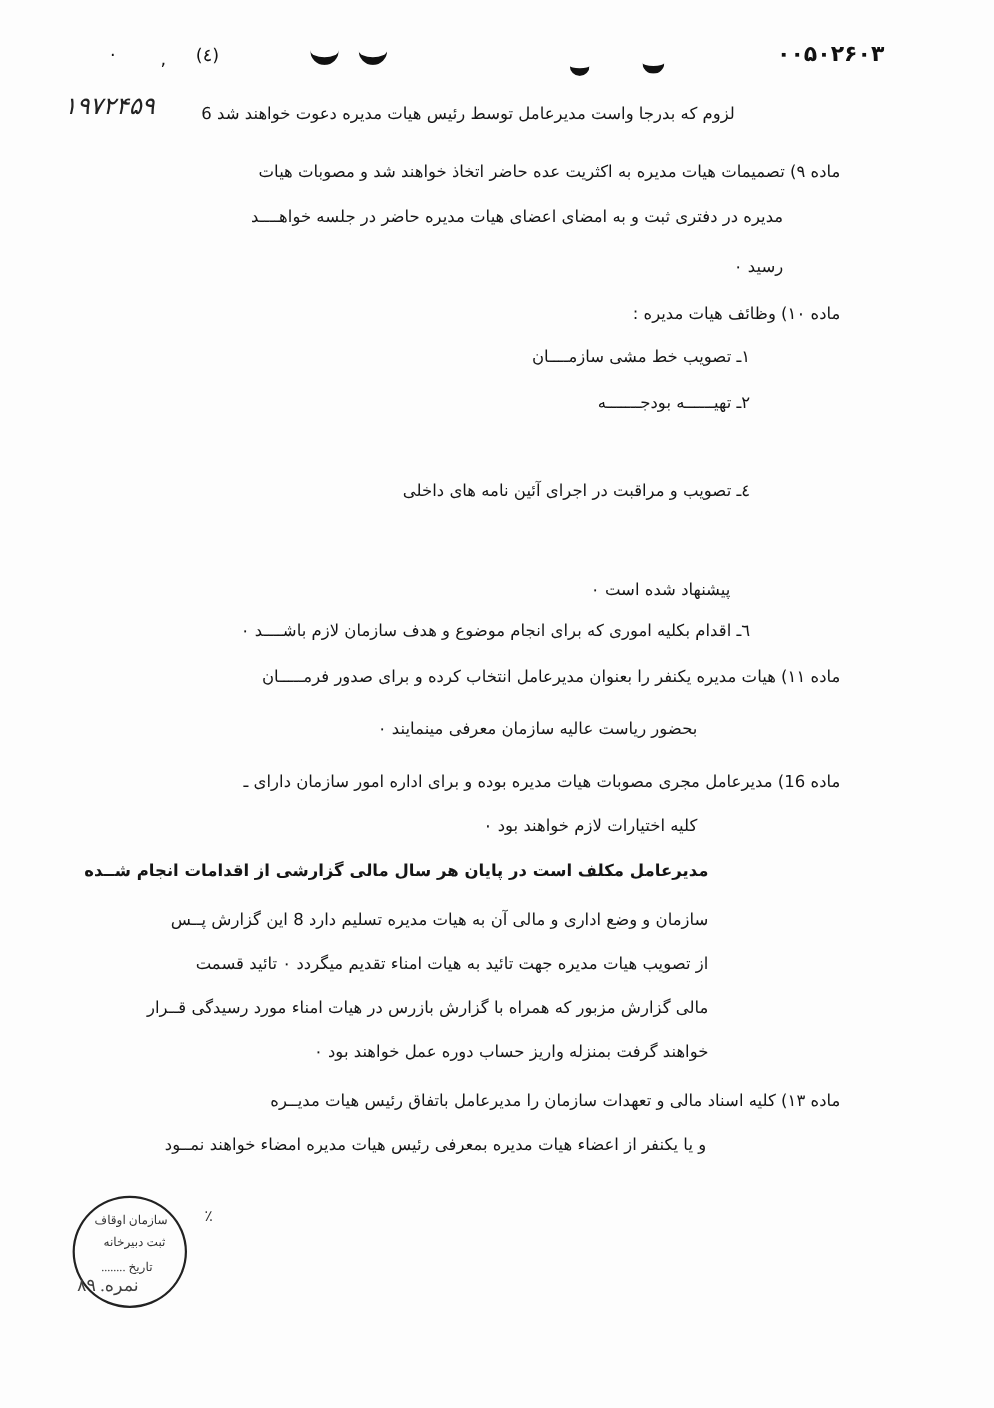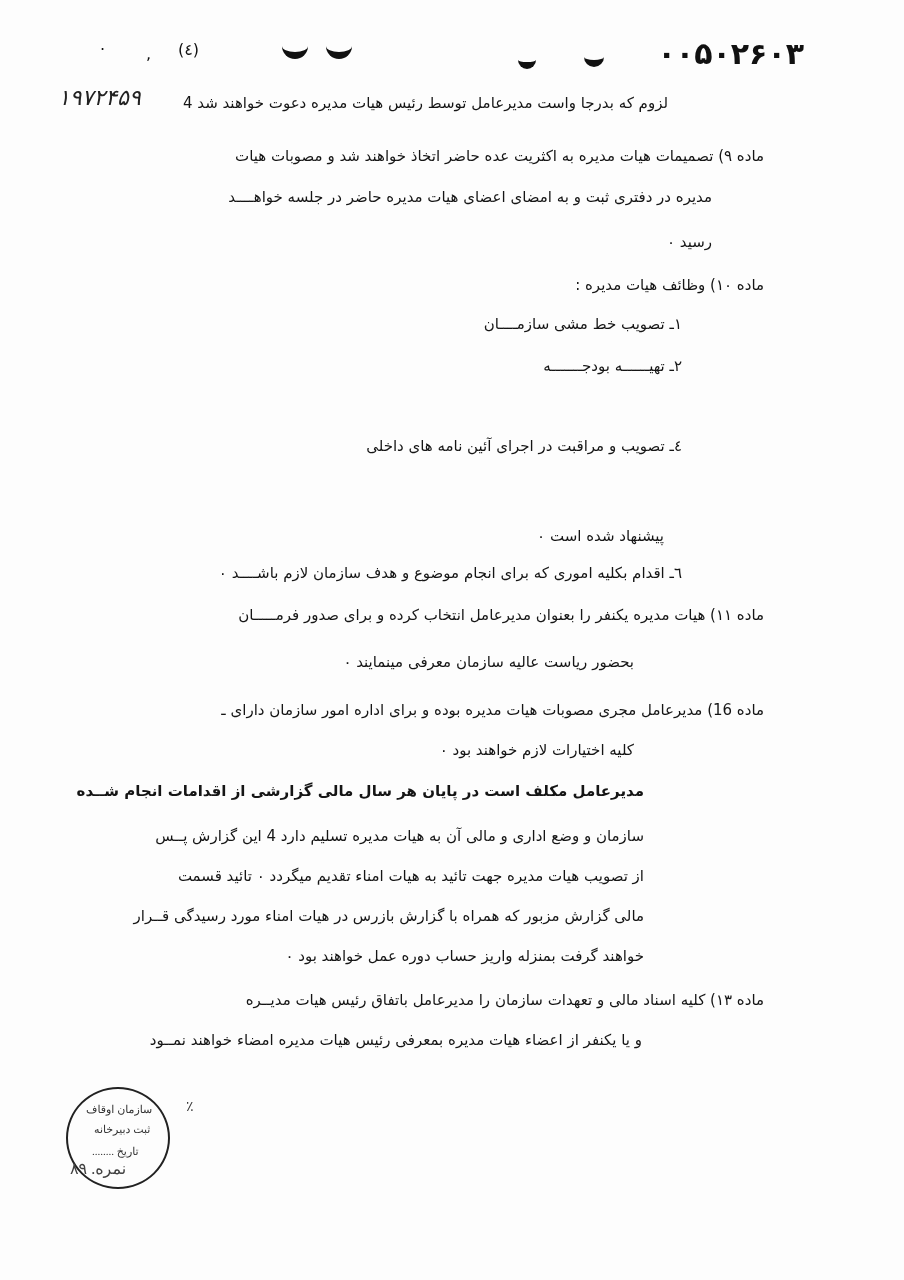--- a/index.html
+++ b/index.html
@@ -1,20 +1,20 @@
 <!DOCTYPE html>
 <html><head>
 <meta charset="utf-8">
 <style>
   html, body { margin:0; padding:0; background:#ffffff; }
   body { width:904px; height:1280px; position:relative; overflow:hidden;
          font-family:"DejaVu Sans", sans-serif; color:#111; }
   .page { position:absolute; inset:0; background:#fdfdfd; }
   .ln { position:absolute; direction:rtl; white-space:nowrap; font-size:15px; line-height:20px; color:#151515; }
-  .hdr-num { position:absolute; top:36px; right:100px; font-size:30px; font-weight:bold; letter-spacing:2px; direction:ltr; color:#111; }
+  .hdr-num { position:absolute; top:36px; right:100px; font-size:20px; font-weight:bold; letter-spacing:2px; direction:ltr; color:#111; }
   .hdr-page { position:absolute; top:40px; left:178px; font-size:16px; direction:ltr; letter-spacing:4px; }
   .dot { position:absolute; font-size:16px; }
   .mark { position:absolute; width:26px; height:14px; border-bottom:7px solid #111; border-radius:0 0 14px 14px; }
   .hand { position:absolute; top:85px; left:58px; font-size:22px; direction:ltr; letter-spacing:6px; color:#222; font-style:italic; }
   .stamp { position:absolute; left:66px; top:1087px; width:100px; height:98px; border:2px solid #222; border-radius:50%;font-family:Liberation Serif, serif; }
   .stamp .s1,.stamp .s2,.stamp .s3 { position:absolute; font-size:11px; color:#333; direction:rtl; white-space:nowrap; }
   .stamp .s1 { top:14px; left:18px; }
   .stamp .s2 { top:34px; left:26px; }
   .stamp .s3 { top:56px; left:24px; }
   .stamp .s4 { position:absolute; top:70px; left:2px; font-size:16px; color:#404040; }
@@ -29,36 +29,36 @@
   <div class="hdr-num">۰۰۵۰۲۶۰۳</div>
   <div class="hdr-page">(٤)</div>
   <div class="dot" style="left:100px;top:40px;">·</div>
   <div class="dot" style="left:146px;top:44px;">,</div>
   <div class="mark" style="left:282px;top:38px;"></div>
   <div class="mark" style="left:326px;top:38px;"></div>
   <div class="mark" style="left:518px;top:48px;width:18px;"></div>
   <div class="mark" style="left:584px;top:46px;width:20px;"></div>
   <div class="hand">۱۹۷۲۴۵۹</div>
 
-  <div class="ln" style="right:236px;top:93px;">لزوم که بدرجا واست مدیرعامل توسط رئیس هیات مدیره دعوت خواهند شد 4</div>
+  <div class="ln" style="right:236px;top:93px;">لزوم که بدرجا واست مدیرعامل توسط رئیس هیات مدیره دعوت خواهند شد 6</div>
   <div class="ln" style="right:140px;top:146px;">ماده ۹)  تصمیمات هیات مدیره به اکثریت عده حاضر اتخاذ خواهند شد و مصوبات هیات</div>
   <div class="ln" style="right:192px;top:187px;">مدیره در دفتری ثبت و به امضای اعضای هیات مدیره حاضر در جلسه خواهــــد</div>
   <div class="ln" style="right:192px;top:232px;">رسید ٠</div>
   <div class="ln" style="right:140px;top:275px;">ماده ۱۰)  وظائف هیات مدیره :</div>
   <div class="ln" style="right:222px;top:314px;">۱ـ  تصویب خط مشی سازمــــان</div>
   <div class="ln" style="right:222px;top:356px;">۲ـ  تهیــــــه بودجـــــــه</div>
   <div class="ln" style="right:222px;top:436px;">٤ـ  تصویب و مراقبت در اجرای آئین نامه های داخلی</div>
   <div class="ln" style="right:240px;top:526px;">پیشنهاد شده است ٠</div>
   <div class="ln" style="right:222px;top:563px;">٦ـ  اقدام بکلیه اموری که برای انجام موضوع و هدف سازمان لازم باشــــد ٠</div>
   <div class="ln" style="right:140px;top:605px;">ماده ۱۱)  هیات مدیره یکنفر را بعنوان مدیرعامل انتخاب کرده و برای صدور فرمـــــان</div>
   <div class="ln" style="right:270px;top:652px;">بحضور ریاست عالیه سازمان معرفی مینمایند ٠</div>
   <div class="ln" style="right:140px;top:700px;">ماده 16)  مدیرعامل مجری مصوبات هیات مدیره بوده و برای اداره امور سازمان  دارای ـ</div>
   <div class="ln" style="right:270px;top:740px;">کلیه اختیارات لازم خواهند بود ٠</div>
   <div class="ln bold" style="right:260px;top:781px;">مدیرعامل مکلف است در پایان هر سال مالی گزارشی از اقدامات انجام شــده</div>
-  <div class="ln" style="right:260px;top:826px;">سازمان و وضع اداری و مالی آن به هیات مدیره تسلیم دارد 4 این گزارش پــس</div>
+  <div class="ln" style="right:260px;top:826px;">سازمان و وضع اداری و مالی آن به هیات مدیره تسلیم دارد 8 این گزارش پــس</div>
   <div class="ln" style="right:260px;top:866px;">از تصویب هیات مدیره جهت تائید به هیات امناء تقدیم میگردد ٠ تائید قسمت</div>
   <div class="ln" style="right:260px;top:906px;">مالی گزارش مزبور که همراه با گزارش بازرس در هیات امناء مورد رسیدگی قــرار</div>
   <div class="ln" style="right:260px;top:946px;">خواهند گرفت بمنزله واریز حساب دوره عمل خواهند بود ٠</div>
   <div class="ln" style="right:140px;top:990px;">ماده ۱۳)  کلیه اسناد مالی و تعهدات سازمان را مدیرعامل باتفاق رئیس هیات مدیــره</div>
   <div class="ln" style="right:262px;top:1030px;">و یا یکنفر از اعضاء هیات مدیره بمعرفی رئیس هیات مدیره امضاء خواهند نمــود</div>
 
   <div class="pct">٪</div>
 
   <div class="stamp">
     <div class="s1">سازمان اوقاف</div>

